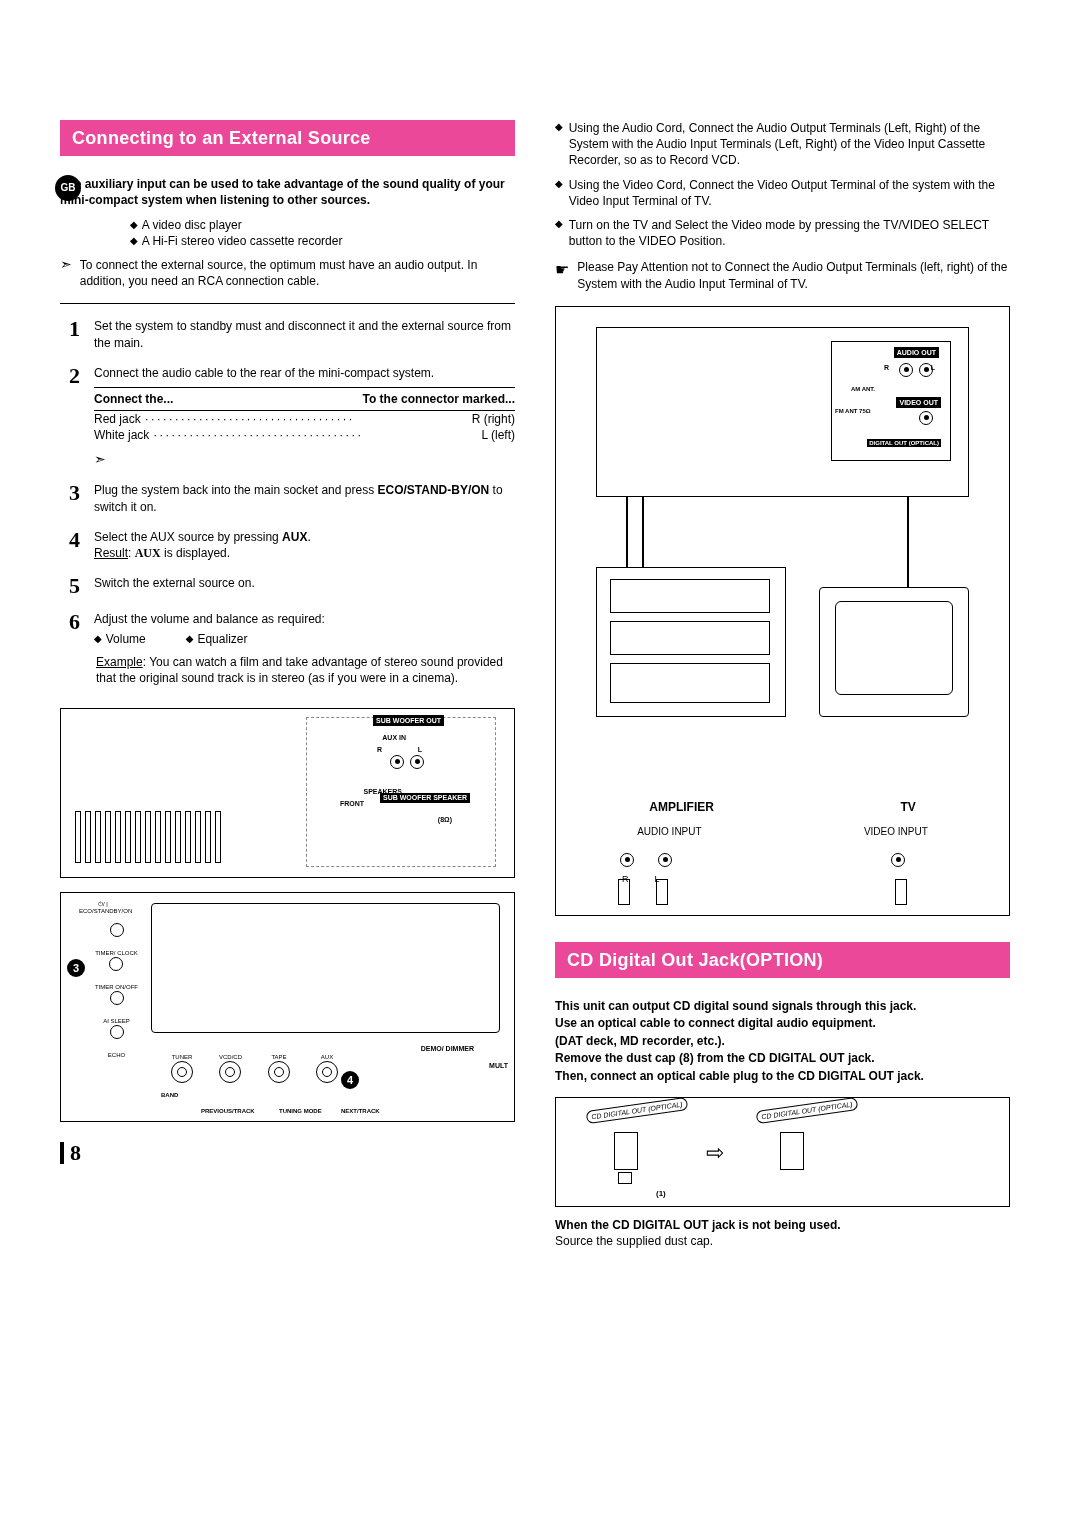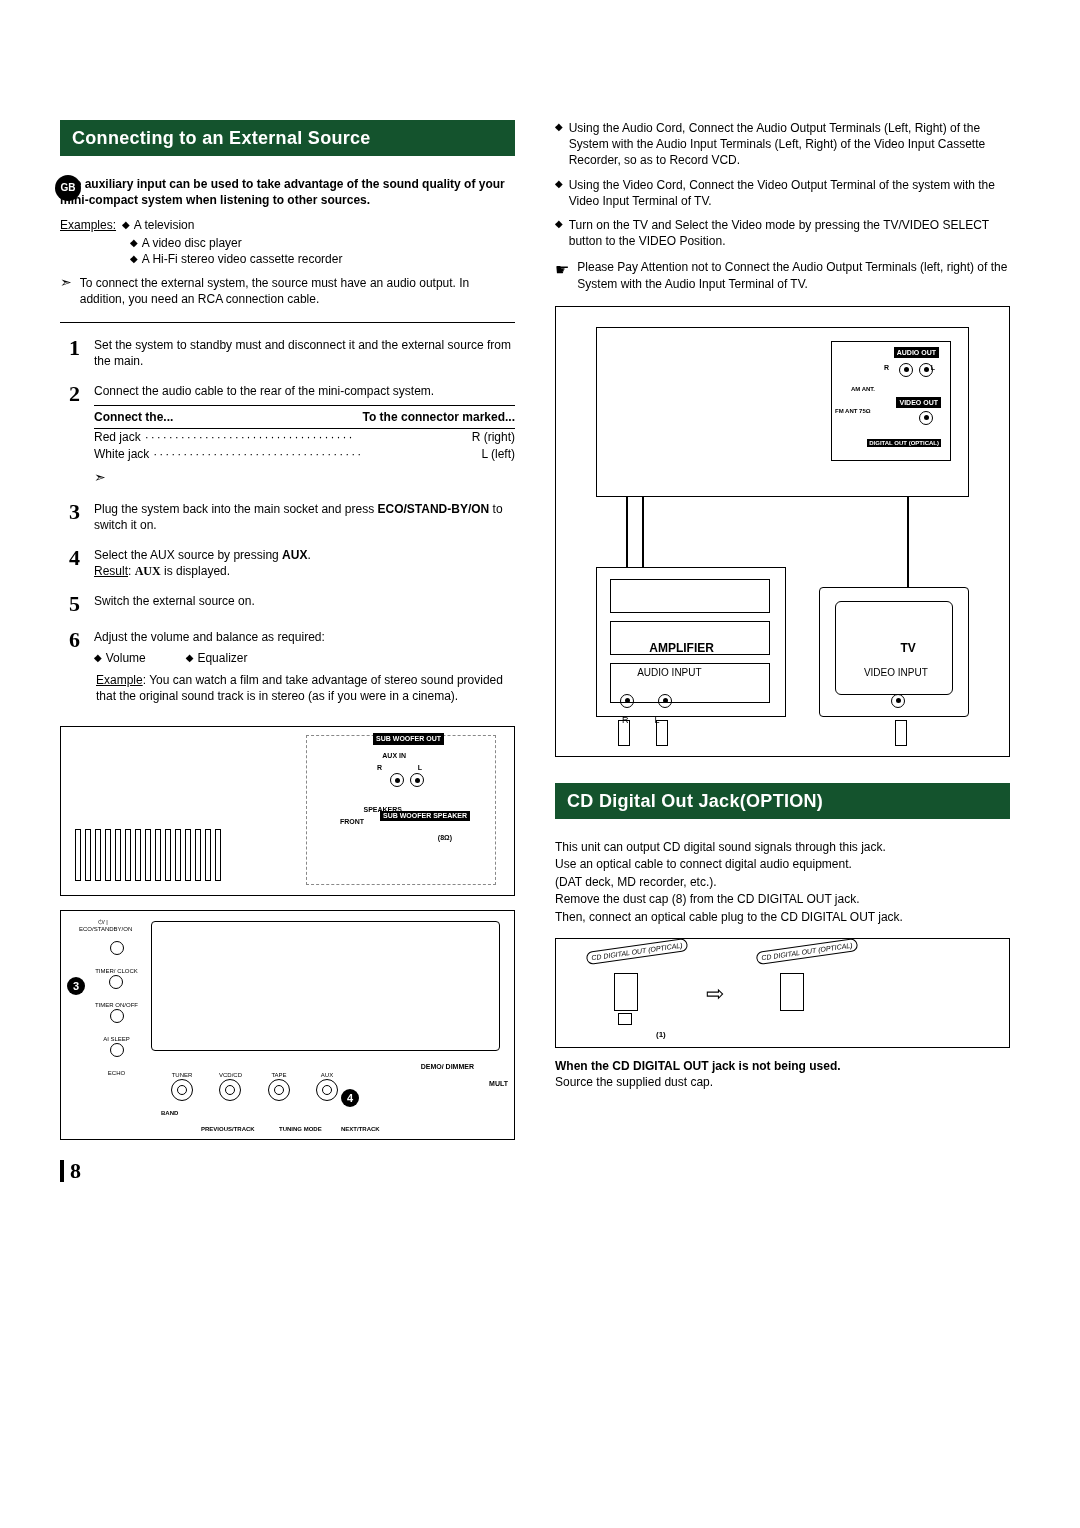--- a/index.html
+++ b/index.html
@@ -20,21 +20,21 @@
     top: 55px;
     width: 26px; height: 26px;
     background:#000; color:#fff;
     border-radius:50%;
     display:flex; align-items:center; justify-content:center;
     font-size:10px; font-weight:bold;
   }
   .cols { display:flex; gap: 40px; }
   .col { flex:1; min-width:0; }
   .section-head {
-    background:#14532d; color:#fff;
+    background:#ec4899; color:#fff;
     font-weight:bold; font-size:18px;
     padding:6px 12px;
     margin-bottom:20px;
     letter-spacing:0.3px;
   }
   .intro { font-weight:bold; margin-bottom:8px; }
   .examples-row { display:flex; gap:6px; margin-bottom:2px; }
   .examples-label { text-decoration: underline; }
   .sub-bullets { margin-left: 70px; }
   .sub-bullets .row { display:flex; gap:4px; }
@@ -69,21 +69,21 @@
     border:1px solid #000;
     height:230px;
     margin-top:14px;
     padding:10px;
     position:relative;
     overflow:hidden;
     font-size:7px;
   }
   .big-diagram {
     border:1.5px solid #000;
-    height:451px;
+    height:610px;
     margin-top:14px;
     position:relative;
     padding:10px;
     font-size:9px;
   }
   .opt-diagram {
     border:1.5px solid #000;
     height:110px;
     margin:12px 0 10px 0;
     position:relative;
@@ -123,36 +123,32 @@
   <div class="lang-badge">GB</div>
 
   <div class="cols">
 
     <div class="col">
 
       <div class="section-head">Connecting to an External Source</div>
 
       <p class="intro">The auxiliary input can be used to take advantage of the sound quality of your mini-compact system when listening to other sources.</p>
 
-      <div class="examples-row">
-        <span class="examples-label">Examples:</span>
-        <span class="diamond">A television</span>
-      </div>
       <div class="sub-bullets">
         <div class="row">
             <span class="diamond">A video disc player</span>
           </div>
         <div class="row">
             <span class="diamond">A Hi-Fi stereo video cassette recorder</span>
           </div>
       </div>
 
       <div class="arrow-note">
         <span class="icon">➣</span>
-        <span>To connect the external system, the source must have an audio output. In addition, you need an RCA connection cable.</span>
+        <span>To connect the external source, the optimum must have an audio output. In addition, you need an RCA connection cable.</span>
       </div>
 
       <hr class="hr">
 
       <div class="steps">
 
         <div class="step">
           <div class="step-num">1</div>
           <div class="step-body">Set the system to standby must and disconnect it and the external source from the main.</div>
         </div>
@@ -412,21 +408,21 @@
           <div style="width:12px;height:26px;border:1px solid #000;"></div>
           <div style="width:12px;height:26px;border:1px solid #000;"></div>
         </div>
         <div style="position:absolute; right:102px; bottom:10px;">
           <div style="width:12px;height:26px;border:1px solid #000;"></div>
         </div>
       </div>
 
       <div class="section-head" style="margin-top:26px;">CD Digital Out Jack(OPTION)</div>
 
-      <p style="font-weight:normal; line-height:1.45;">
+      <p style="font-weight:bold; line-height:1.45;">
         <span>This unit can output CD digital sound signals through this jack.</span><br>
         <span>Use an optical cable to connect digital audio equipment.</span><br>
         <span>(DAT deck, MD recorder, etc.).</span><br>
         <span>Remove the dust cap (8) from the CD DIGITAL OUT jack.</span><br>
         <span>Then, connect an optical cable plug to the CD DIGITAL OUT jack.</span>
       </p>
 
       <div class="opt-diagram">
         <div class="cd-label" style="left:30px; top:6px;">CD DIGITAL OUT (OPTICAL)</div>
         <div class="cd-label" style="left:200px; top:6px;">CD DIGITAL OUT (OPTICAL)</div>

